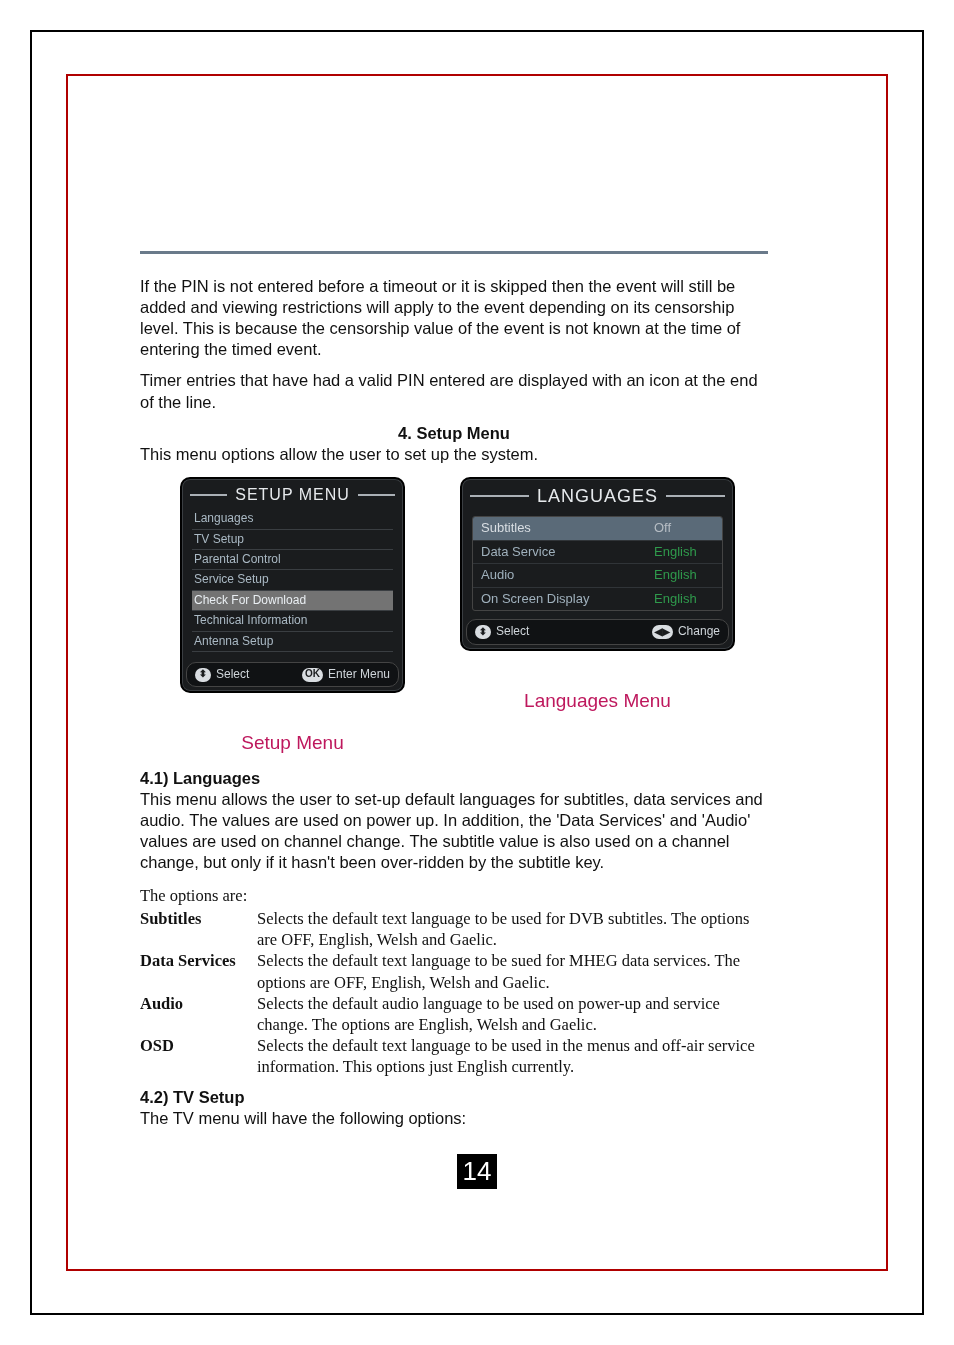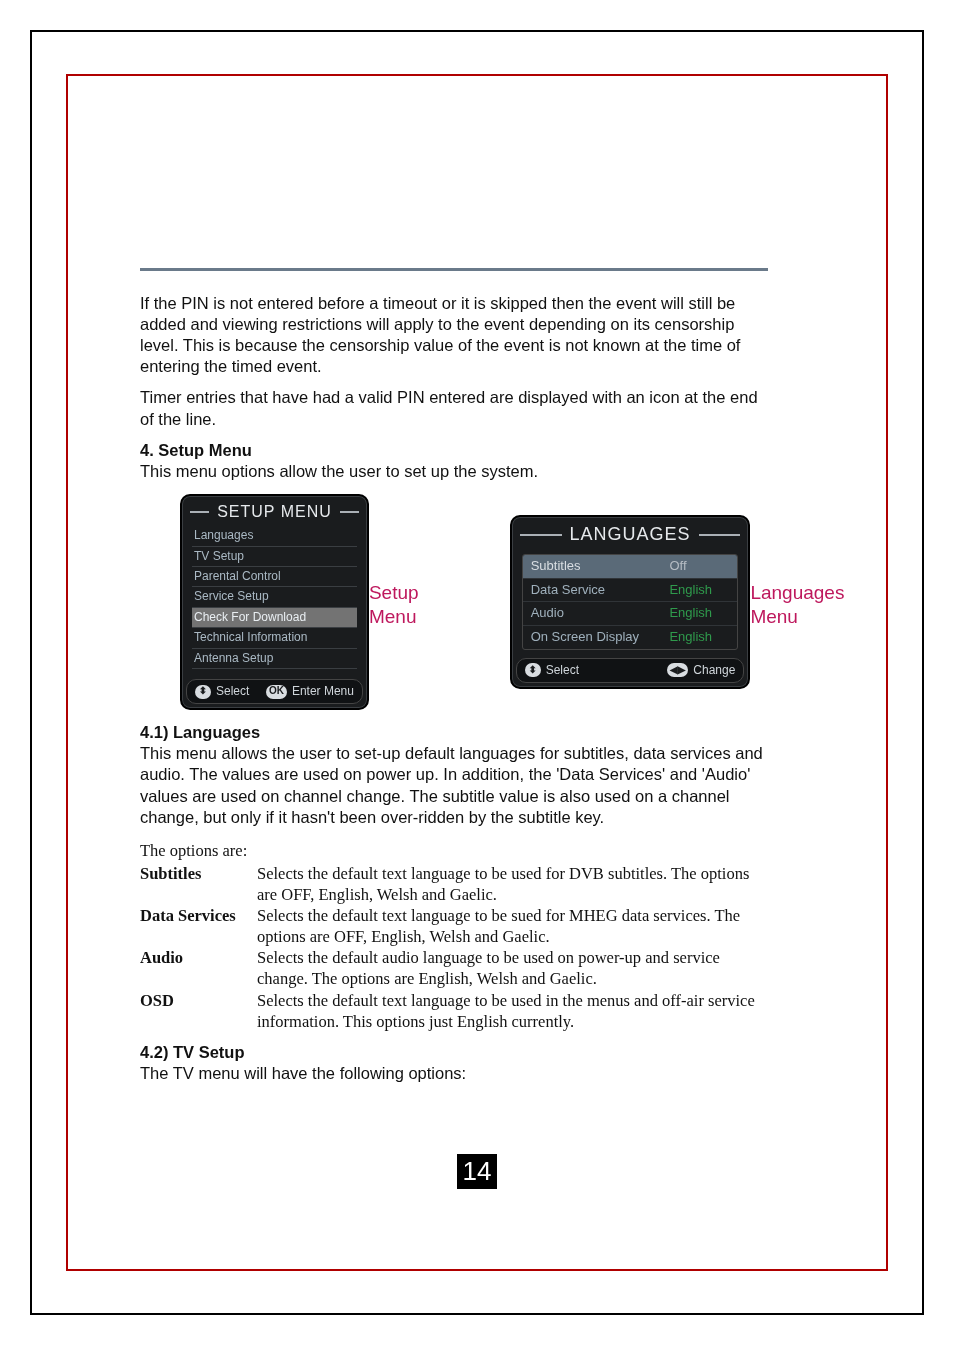--- a/index.html
+++ b/index.html
@@ -18,38 +18,38 @@
   }
   .frame {
     position: absolute;
     top: 42px; left: 34px; right: 34px; bottom: 42px;
     border: 2px solid #b00000;
   }
   .content {
     position: absolute;
     left: 72px;
     width: 628px;
-    top: 192px;
+    top: 175px;
     font-size: 16.5px;
     line-height: 1.28;
     color: #111;
   }
   .hr-line {
     border: none;
     border-top: 3px solid #6a7a8a;
     margin-bottom: 22px;
   }
   .para { margin-bottom: 10px; }
   .bold { font-weight: bold; }
   .figs {
     display: flex;
     gap: 55px;
     margin: 12px 0 2px 40px;
   }
-  .fig { display: flex; align-items: center; }
+  .fig { display: flex; flex-direction: column; align-items: center; gap: 32px; }
   .panel {
     background: #1a1c1e;
     border: 2px solid #000;
     border-radius: 10px;
     color: #cdd3d8;
     font-family: Arial, sans-serif;
     box-shadow: inset 0 0 0 1px #3a3e42;
   }
   .panel1 { width: 225px; }
   .panel-title-wrap {
@@ -159,21 +159,21 @@
 
 <div class="page-outer">
   <div class="frame">
 
     <div class="content">
       <hr class="hr-line">
 
       <p class="para">If the PIN is not entered before a timeout or it is skipped then the event will still be added and viewing restrictions will apply to the event depending on its censorship level. This is because the censorship value of the event is not known at the time of entering the timed event.</p>
       <p class="para">Timer entries that have had a valid PIN entered are displayed with an icon at the end of the line.</p>
 
-      <p class="bold" style="margin-top:6px;">4. Setup Menu</p>
+      <p class="bold" style="margin-top:6px;text-align:center;">4. Setup Menu</p>
       <p class="para">This menu options  allow the user to set up the system.</p>
 
       <div class="figs">
 
         <div class="fig">
           <div class="panel panel1">
             <div class="panel-title-wrap">
               <div class="tline"></div>
               <div class="panel-title">SETUP MENU</div>
               <div class="tline"></div>

